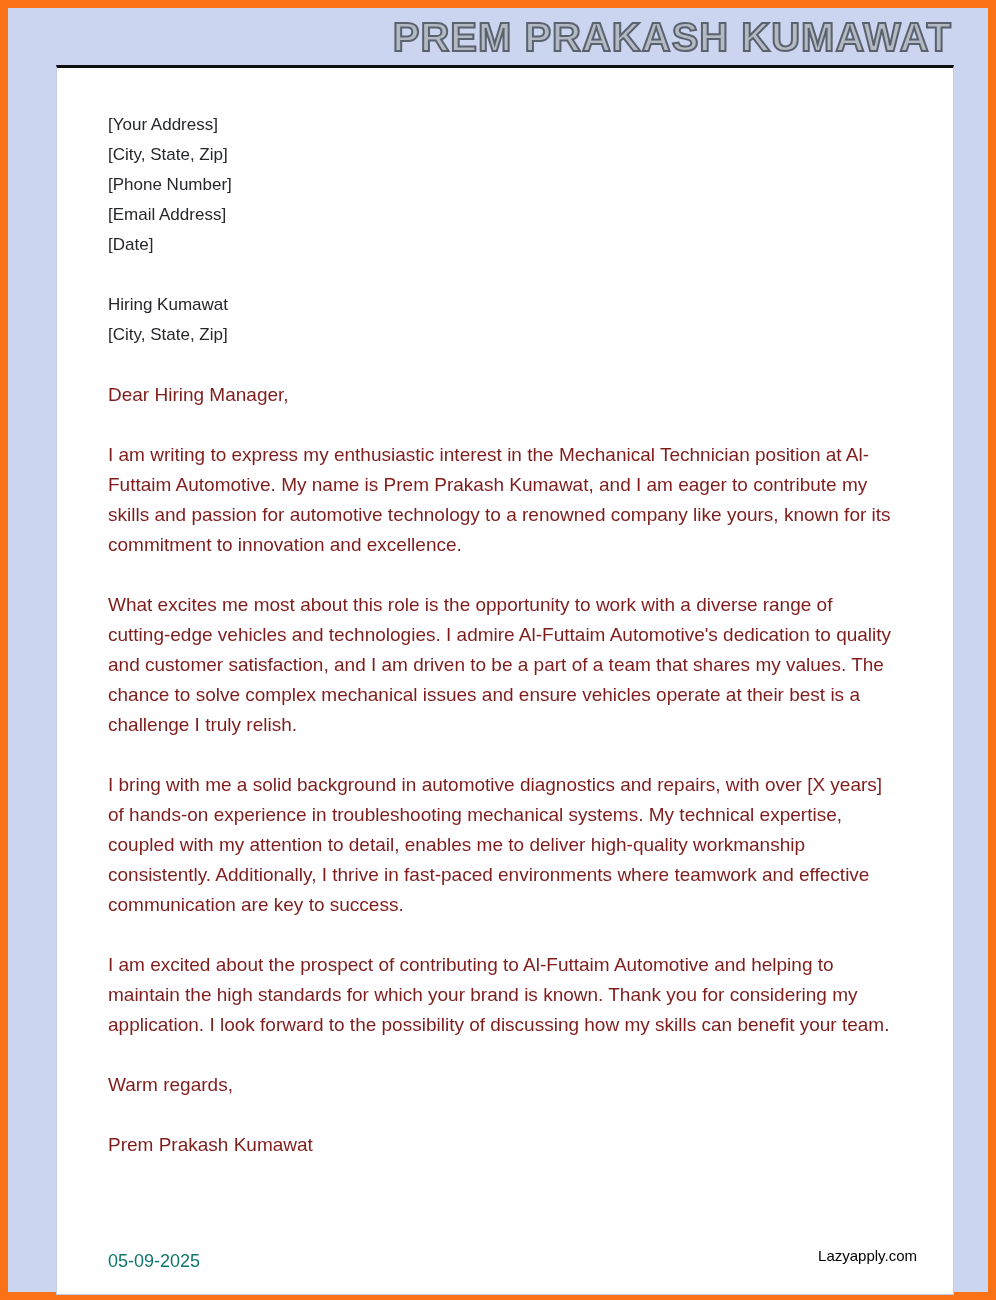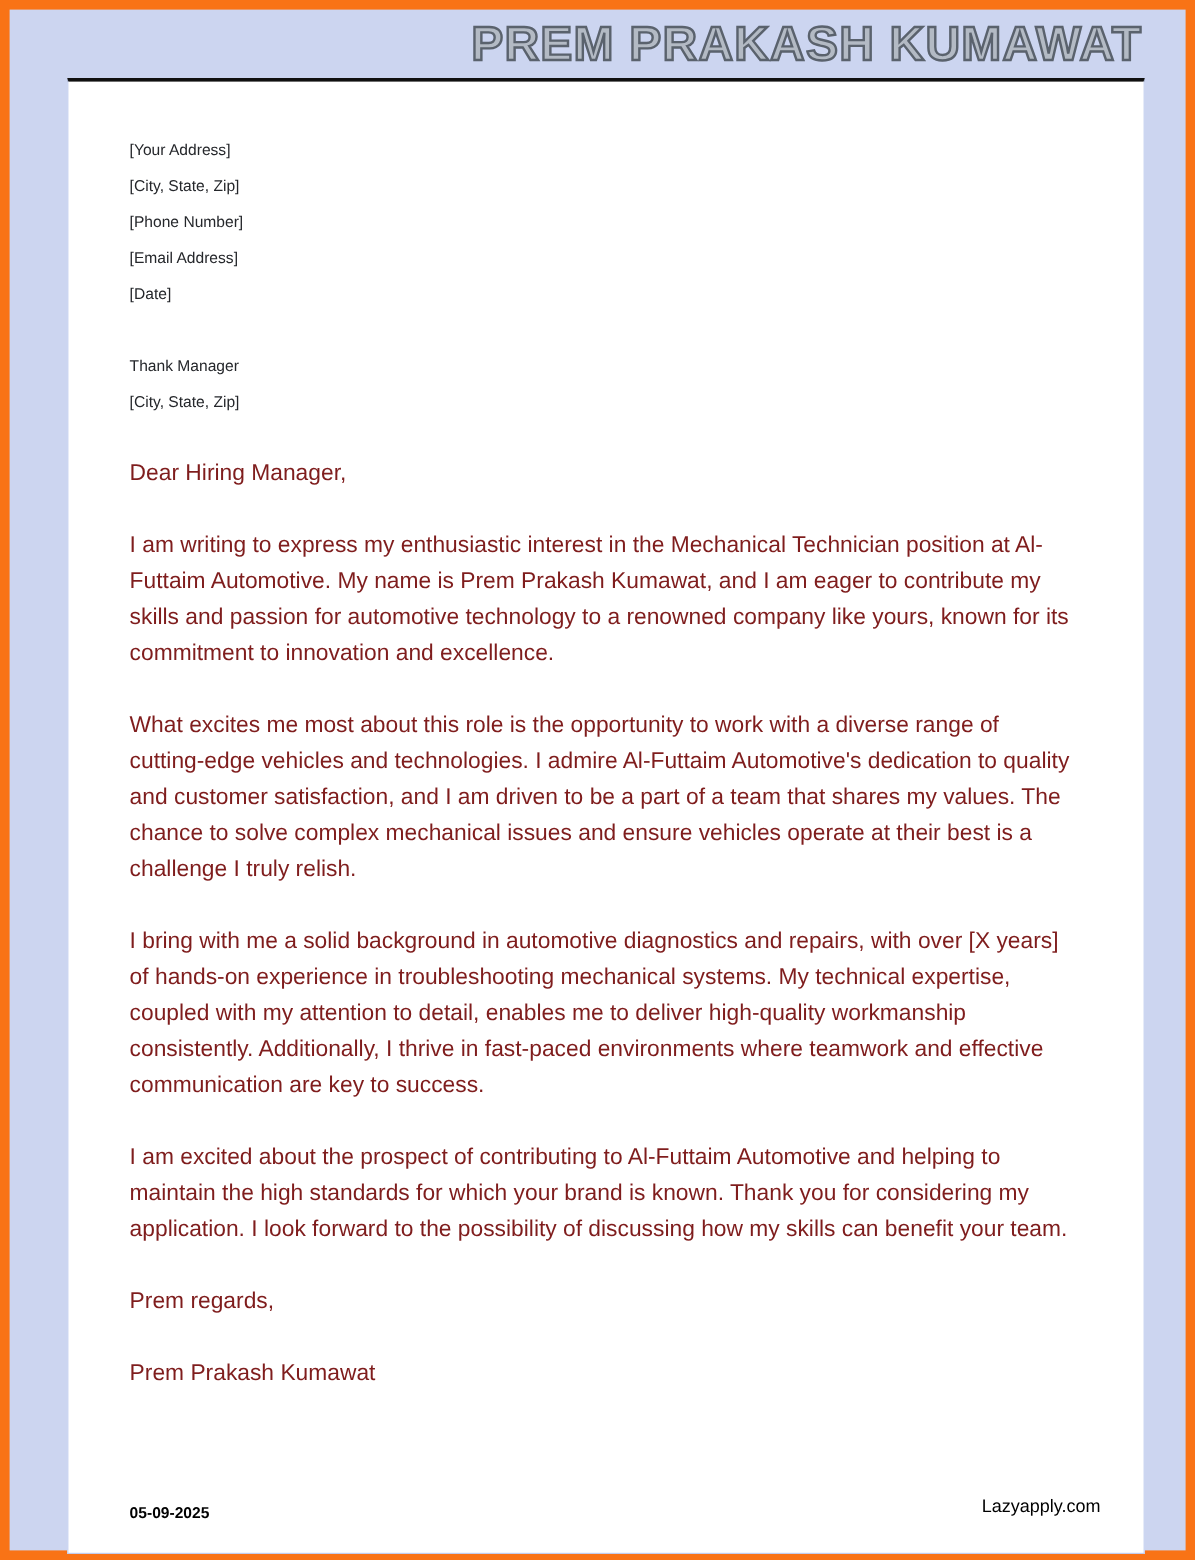--- a/index.html
+++ b/index.html
@@ -44,41 +44,40 @@
     top: 57px;
     width: 898px;
     height: 1230px;
     background: #ffffff;
     border: 1px solid #c2cdee;
     border-top: 3px solid #101010;
     padding: 42px 58px 0 51px;
     color: #1f2124;
   }
   .line {
-    font-size: 13px;
+    font-size: 17px;
     line-height: 30px;
     color: #25272b;
   }
   .block {
     margin: 0 0 30px 0;
   }
   .para {
     margin: 0 0 30px 0;
     font-size: 19px;
     line-height: 30px;
     color: #7f1d1d;
   }
   .date {
     position: absolute;
     left: 51px;
     bottom: 18px;
-    font-size: 13px;
+    font-size: 18px;
     line-height: 30px;
-    color: #000000;
-    font-weight: bold;
+    color: #0f766e;
   }
   .watermark {
     position: absolute;
     right: 36px;
     bottom: 30px;
     font-size: 15px;
     color: #000000;
   }
 </style>
 </head>
@@ -94,32 +93,32 @@
 
     <div class="block">
       <div class="line">[Your Address]</div>
       <div class="line">[City, State, Zip]</div>
       <div class="line">[Phone Number]</div>
       <div class="line">[Email Address]</div>
       <div class="line">[Date]</div>
     </div>
 
     <div class="block">
-      <div class="line">Thank Manager</div>
+      <div class="line">Hiring Kumawat</div>
       <div class="line">[City, State, Zip]</div>
     </div>
 
     <p class="para">Dear Hiring Manager,</p>
 
     <p class="para">I am writing to express my enthusiastic interest in the Mechanical Technician position at Al-Futtaim Automotive. My name is Prem Prakash Kumawat, and I am eager to contribute my skills and passion for automotive technology to a renowned company like yours, known for its commitment to innovation and excellence.</p>
     <p class="para">What excites me most about this role is the opportunity to work with a diverse range of cutting-edge vehicles and technologies. I admire Al-Futtaim Automotive's dedication to quality and customer satisfaction, and I am driven to be a part of a team that shares my values. The chance to solve complex mechanical issues and ensure vehicles operate at their best is a challenge I truly relish.</p>
     <p class="para">I bring with me a solid background in automotive diagnostics and repairs, with over [X years] of hands-on experience in troubleshooting mechanical systems. My technical expertise, coupled with my attention to detail, enables me to deliver high-quality workmanship consistently. Additionally, I thrive in fast-paced environments where teamwork and effective communication are key to success.</p>
     <p class="para">I am excited about the prospect of contributing to Al-Futtaim Automotive and helping to maintain the high standards for which your brand is known. Thank you for considering my application. I look forward to the possibility of discussing how my skills can benefit your team.</p>
 
-    <p class="para">Prem regards,</p>
+    <p class="para">Warm regards,</p>
 
     <p class="para">Prem Prakash Kumawat</p>
 
     <div class="date">05-09-2025</div>
 
     <div class="watermark">Lazyapply.com</div>
 
   </div>
 
 </div>

